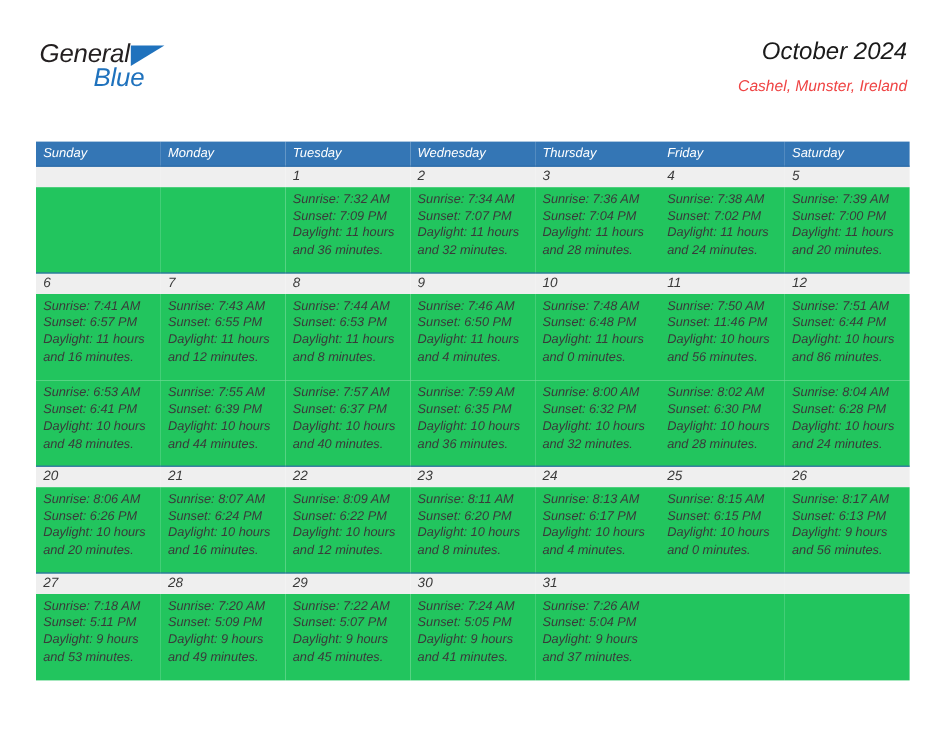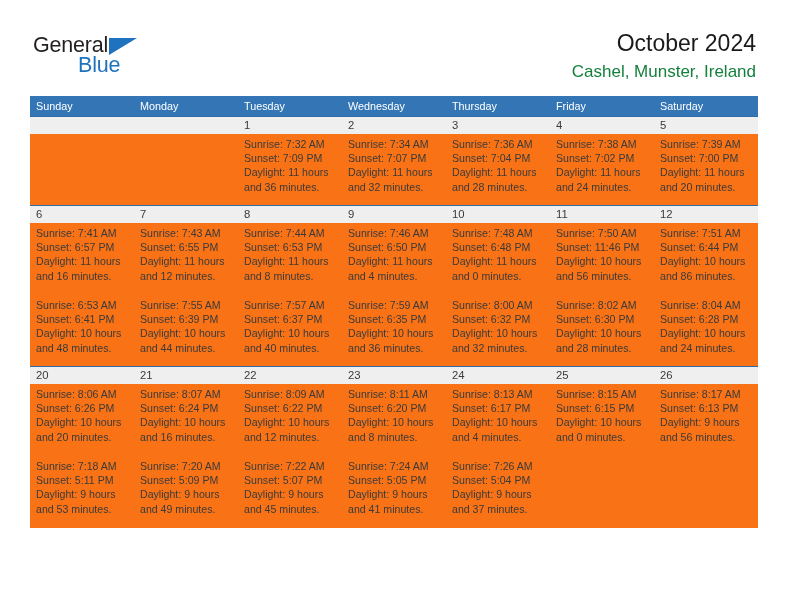--- a/index.html
+++ b/index.html
@@ -12,20 +12,21 @@
     background: #ffffff;
     font-family: "Liberation Sans", sans-serif;
     color: #222222;
     overflow: hidden;
   }
   .page {
     position: relative;
     width: 792px;
     height: 612px;
     box-sizing: border-box;
+    font-style: italic;
   }
 
   
   .header {
     position: absolute;
     left: 0;
     top: 0;
     width: 792px;
     height: 100px;
   }
@@ -65,38 +66,38 @@
     border-top: 0 solid transparent;
   }
 
   .title-block {
     position: absolute;
     right: 36px;
     top: 28px;
     text-align: right;
   }
   .cal-title {
-    font-size: 23px;
+    font-size: 20px;
     color: #1a1a1a;
     line-height: 31px;
     white-space: nowrap;
   }
   .cal-subtitle {
-    font-size: 17px;
-    color: #15803d;
+    font-size: 13px;
+    color: #ef4444;
     line-height: 20px;
     margin-top: 3px;
     white-space: nowrap;
   }
 
   
   .calendar {
     position: absolute;
     left: 30px;
-    top: 96px;
+    top: 118px;
     width: 728px;
     border-collapse: collapse;
     table-layout: fixed;
   }
   .calendar th,
   .calendar td {
     padding: 0;
     margin: 0;
     vertical-align: top;
   }
@@ -115,21 +116,21 @@
     background: #efefef;
     border-top: 1.4px solid #2e6da8;
     height: 17px;
     font-size: 11.3px;
     color: #3a3a3a;
     padding-left: 6px;
     line-height: 16px;
     box-sizing: border-box;
   }
   .week-bodyrow td {
-    background: #f97316;
+    background: #22c55e;
     height: 72px;
     padding: 3px 6px 0 6px;
     box-sizing: border-box;
   }
   .evline {
     font-size: 10.6px;
     line-height: 14.4px;
     color: #3a3a3a;
     white-space: nowrap;
   }
@@ -356,20 +357,29 @@
             <div class="evline">Daylight: 10 hours</div>
             <div class="evline">and 0 minutes.</div>
           </td>
           <td>
             <div class="evline">Sunrise: 8:17 AM</div>
             <div class="evline">Sunset: 6:13 PM</div>
             <div class="evline">Daylight: 9 hours</div>
             <div class="evline">and 56 minutes.</div>
           </td>
         </tr>
+        <tr class="week-numrow">
+          <td>27</td>
+          <td>28</td>
+          <td>29</td>
+          <td>30</td>
+          <td>31</td>
+          <td class="empty-cell"></td>
+          <td class="empty-cell"></td>
+        </tr>
         <tr class="week-bodyrow">
           <td>
             <div class="evline">Sunrise: 7:18 AM</div>
             <div class="evline">Sunset: 5:11 PM</div>
             <div class="evline">Daylight: 9 hours</div>
             <div class="evline">and 53 minutes.</div>
           </td>
           <td>
             <div class="evline">Sunrise: 7:20 AM</div>
             <div class="evline">Sunset: 5:09 PM</div>

